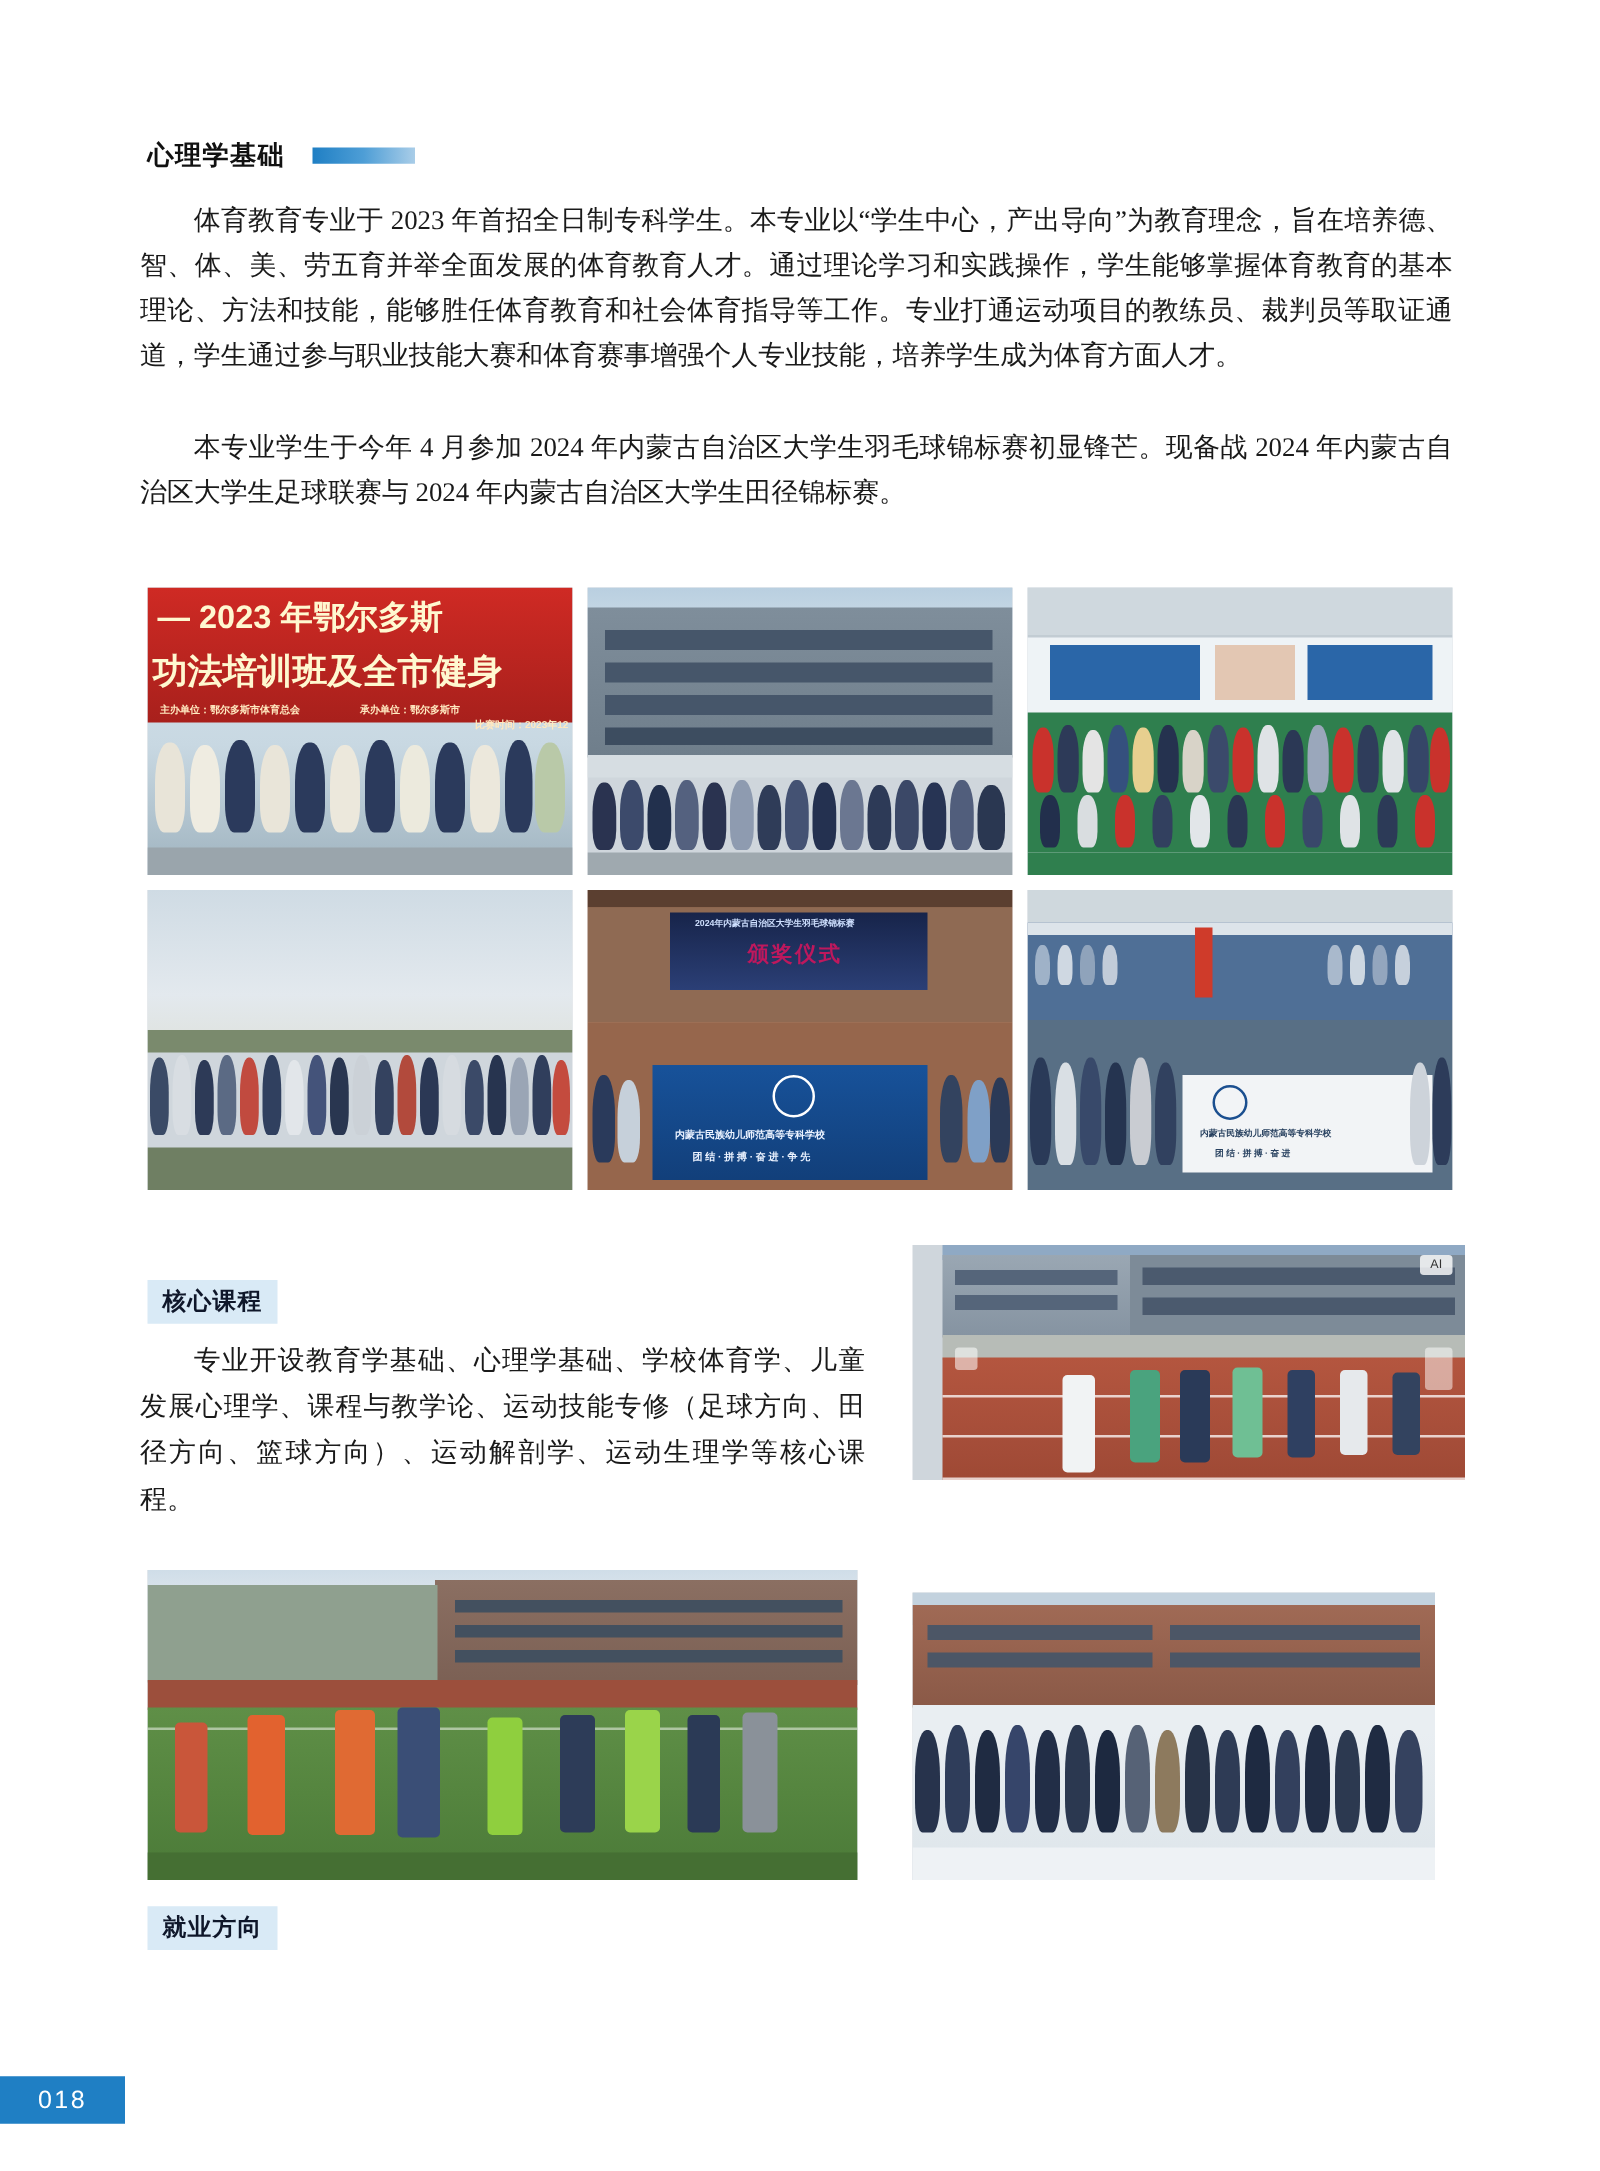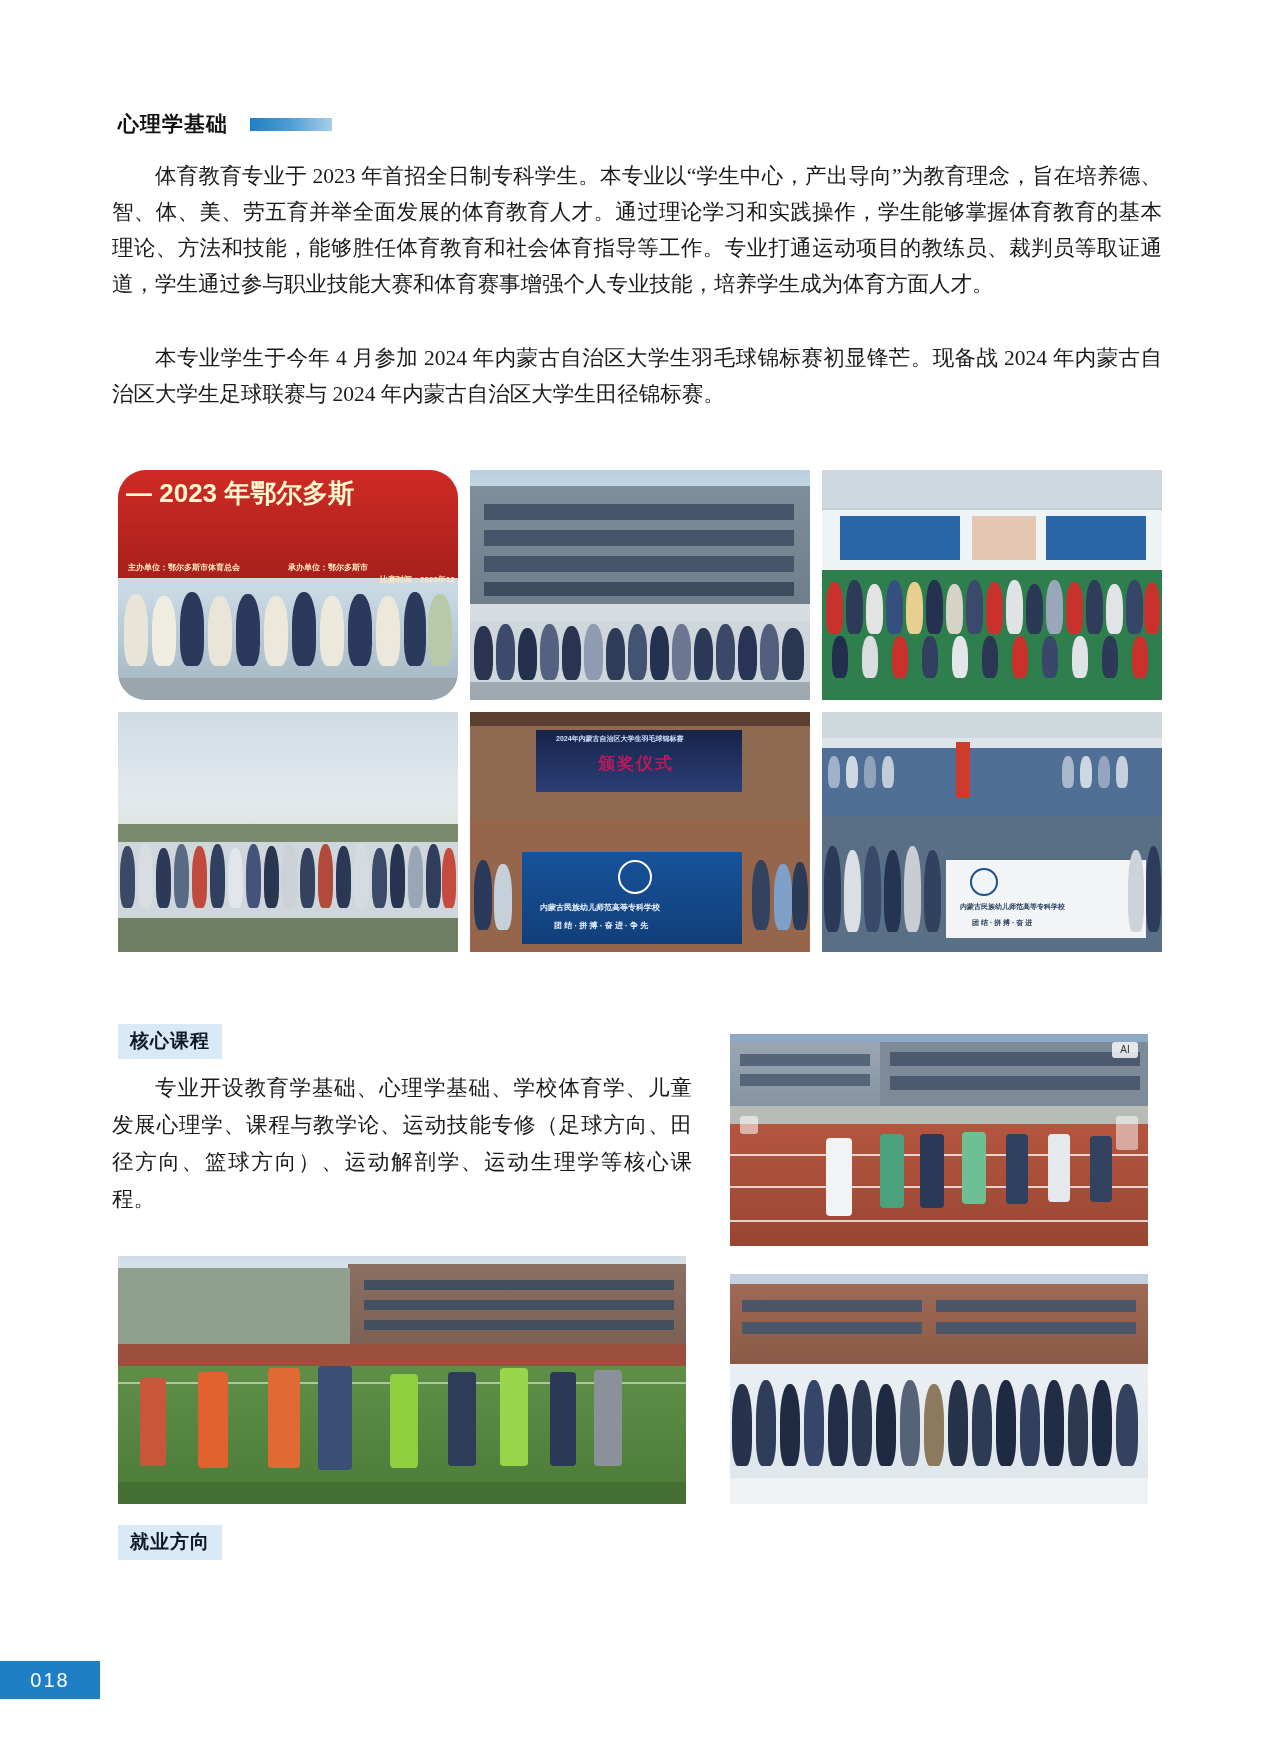--- a/index.html
+++ b/index.html
@@ -158,26 +158,27 @@
 <div class="page">
 
   <div class="section-title-row">
     <div class="section-title">心理学基础</div>
     <div class="title-bar"></div>
   </div>
 
   <div class="para" id="para1">体育教育专业于 2023 年首招全日制专科学生。本专业以“学生中心，产出导向”为教育理念，旨在培养德、智、体、美、劳五育并举全面发展的体育教育人才。通过理论学习和实践操作，学生能够掌握体育教育的基本理论、方法和技能，能够胜任体育教育和社会体育指导等工作。专业打通运动项目的教练员、裁判员等取证通道，学生通过参与职业技能大赛和体育赛事增强个人专业技能，培养学生成为体育方面人才。</div>
   <div class="para" id="para2">本专业学生于今年 4 月参加 2024 年内蒙古自治区大学生羽毛球锦标赛初显锋芒。现备战 2024 年内蒙古自治区大学生足球联赛与 2024 年内蒙古自治区大学生田径锦标赛。</div>
 
-  <div class="photo" style="left:118px; top:470px; width:340px; height:230px;border-radius:28px;">
+  <div class="photo" style="left:118px; top:470px; width:340px; height:230px;">
     <div class="ph-inner">
       <div style="position:absolute;inset:0;background:linear-gradient(180deg,#d9e6ee 0%,#c8d8e2 55%,#9fb3bf 100%);"></div>
 
       <div class="redbanner" style="left:0;top:0;width:340px;height:108px;"></div>
       <div class="label-text" style="left:8px;top:6px;font-size:26px;color:#fff8d0;">— 2023 年鄂尔多斯</div>
+      <div class="label-text" style="left:4px;top:48px;font-size:28px;color:#fff8d0;">功法培训班及全市健身</div>
       <div class="label-text" style="left:10px;top:92px;font-size:8px;color:#ffe9c0;">主办单位：鄂尔多斯市体育总会</div>
       <div class="label-text" style="left:170px;top:92px;font-size:8px;color:#ffe9c0;">承办单位：鄂尔多斯市</div>
       <div class="label-text" style="left:262px;top:104px;font-size:8px;color:#ffe9c0;">比赛时间：2023年12</div>
 
       <div class="crowd" style="position:absolute;left:0;top:112px;width:340px;height:100px;">
         <span style="left:6px;top:12px;width:24px;height:72px;background:#e8e4d8;"></span>
         <span style="left:34px;top:14px;width:24px;height:70px;background:#efece1;"></span>
         <span style="left:62px;top:10px;width:24px;height:74px;background:#2b3a5c;"></span>
         <span style="left:90px;top:14px;width:24px;height:70px;background:#e9e5d9;"></span>
         <span style="left:118px;top:12px;width:24px;height:72px;background:#2b3a5c;"></span>
@@ -355,21 +356,21 @@
         <span style="left:306px;top:18px;width:16px;height:82px;background:#cdd3da;"></span>
       </div>
     </div>
   </div>
 
 
   <div class="chip" style="left:118px; top:1024px;">核心课程</div>
 
   <div class="para" style="left:112px; top:1070px; width:580px; line-height:37px;">专业开设教育学基础、心理学基础、学校体育学、儿童发展心理学、课程与教学论、运动技能专修（足球方向、田径方向、篮球方向）、运动解剖学、运动生理学等核心课程。</div>
 
-  <div class="photo" style="left:730px; top:1034px; width:418px; height:212px;">
+  <div class="photo" style="left:730px; top:996px; width:418px; height:188px;padding-left:24px;">
     <div class="ph-inner">
       <div style="position:absolute;left:0;top:0;width:418px;height:12px;background:#8fa9c4;"></div>
       <div class="bldg" style="left:0;top:8px;width:418px;height:66px;background:linear-gradient(180deg,#9aa7b3,#8593a1);"></div>
       <div class="win" style="left:10px;top:20px;width:130px;height:12px;background:#55657a;"></div>
       <div class="win" style="left:10px;top:40px;width:130px;height:12px;background:#55657a;"></div>
       <div style="position:absolute;left:150px;top:8px;width:268px;height:66px;background:#7d8b98;"></div>
       <div class="win" style="left:160px;top:18px;width:250px;height:14px;background:#4b5a6e;"></div>
       <div class="win" style="left:160px;top:42px;width:250px;height:14px;background:#4b5a6e;"></div>
       <div style="position:absolute;left:0;top:72px;width:418px;height:20px;background:#b7bcb7;"></div>
       <div class="track" style="top:90px;height:128px;background:linear-gradient(180deg,#b4563f 0%,#a34c38 60%,#97452f 100%);"></div>

